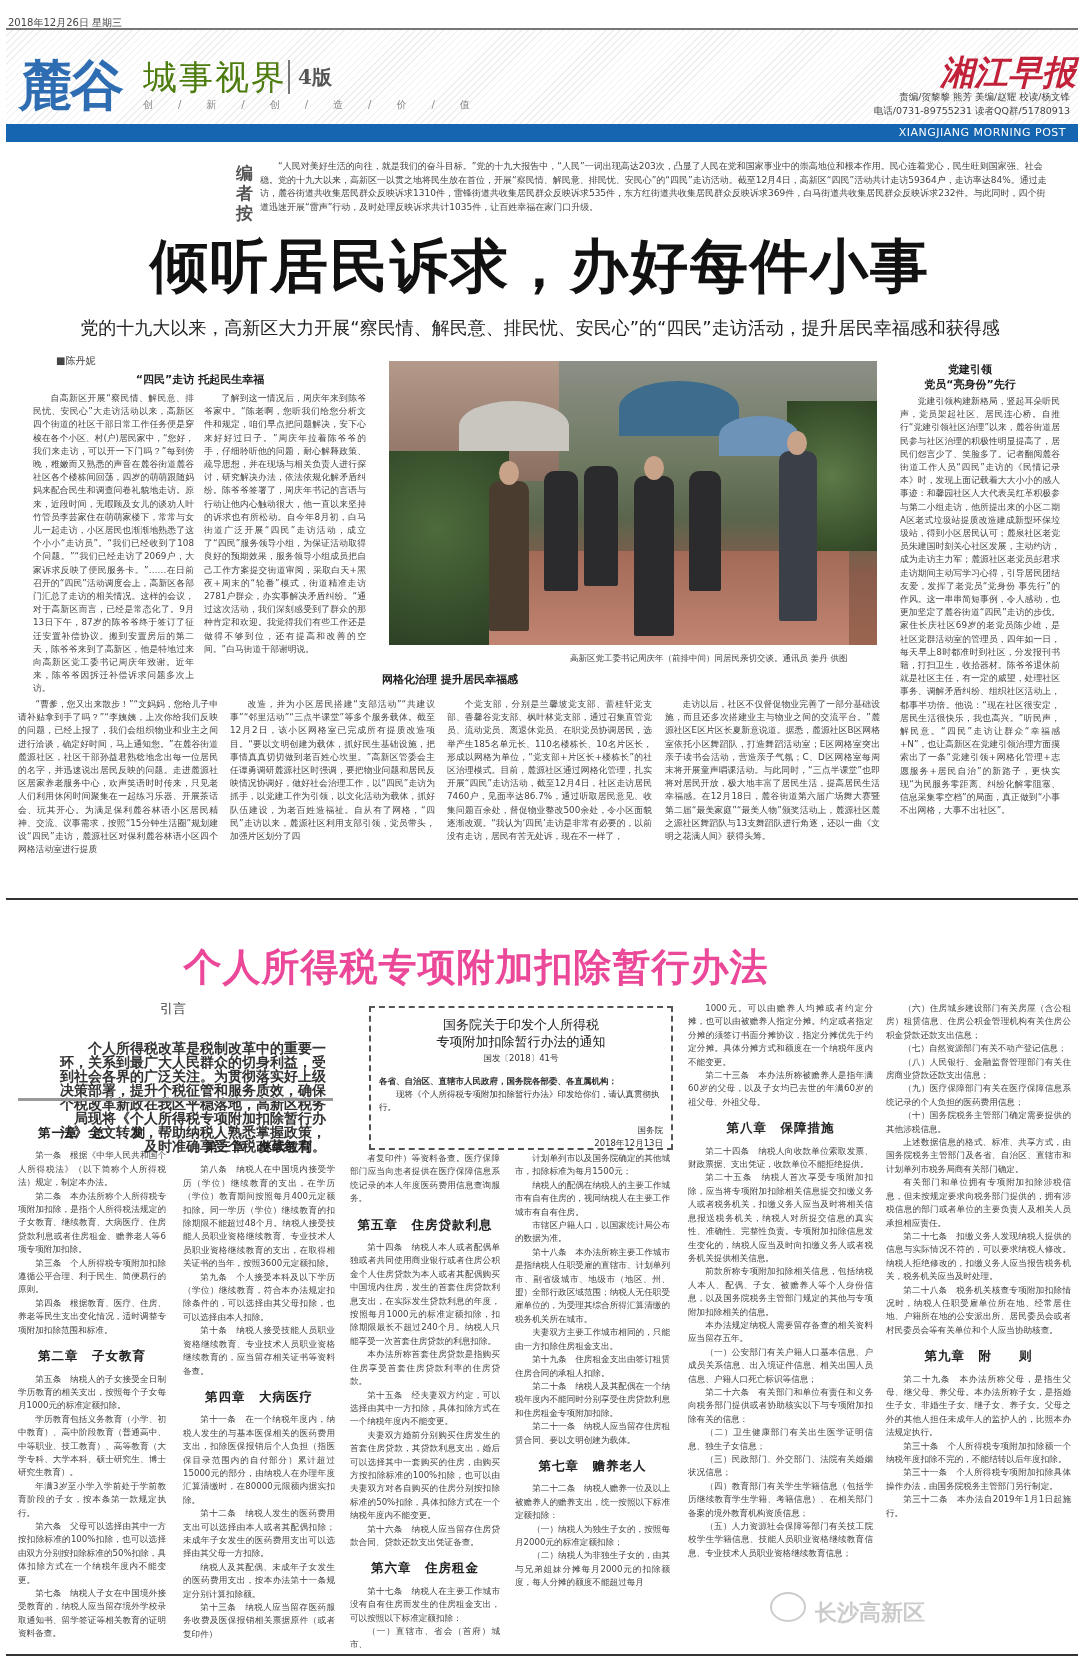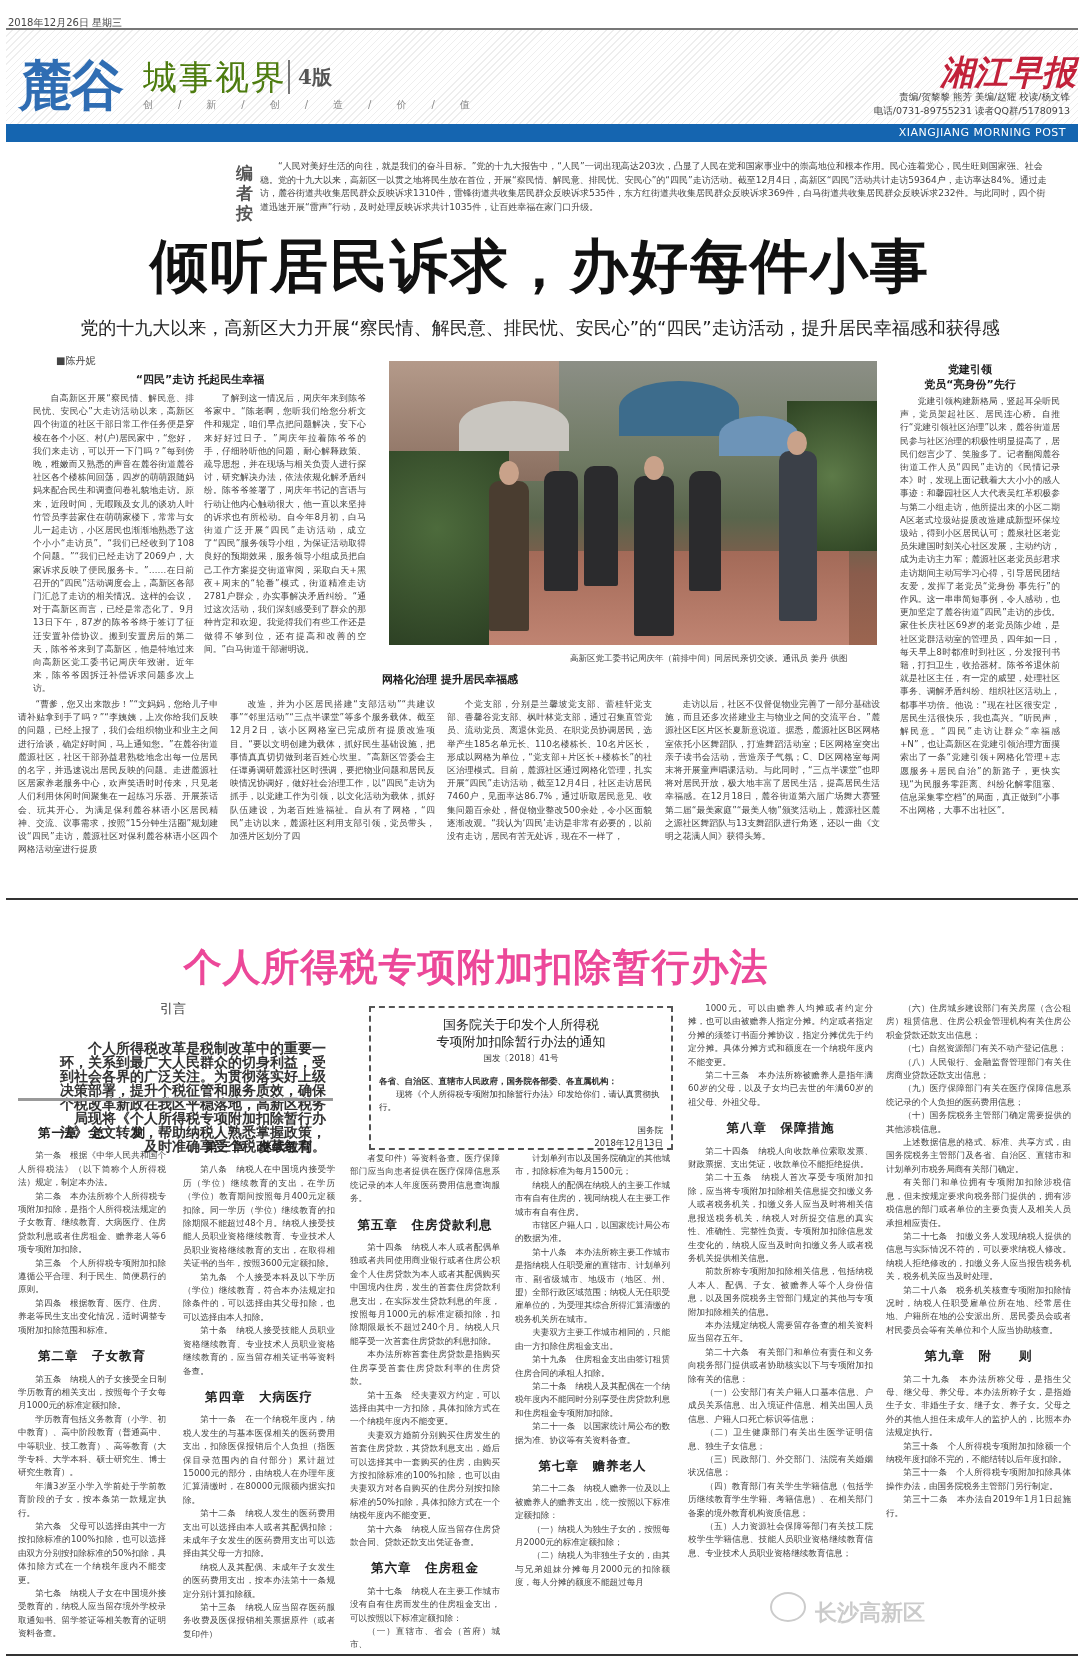--- a/index.html
+++ b/index.html
@@ -184,36 +184,36 @@
     <p class="">（一）直辖市、省会（首府）城市、</p>
   </div>
 <div class="abs article-text" style="left:515px;top:1152px;width:155px;">
     <p class="">计划单列市以及国务院确定的其他城市，扣除标准为每月1500元；</p>
     <p class="">纳税人的配偶在纳税人的主要工作城市有自有住房的，视同纳税人在主要工作城市有自有住房。</p>
     <p class="">市辖区户籍人口，以国家统计局公布的数据为准。</p>
     <p class="">第十八条　本办法所称主要工作城市是指纳税人任职受雇的直辖市、计划单列市、副省级城市、地级市（地区、州、盟）全部行政区域范围；纳税人无任职受雇单位的，为受理其综合所得汇算清缴的税务机关所在城市。</p>
     <p class="">夫妻双方主要工作城市相同的，只能由一方扣除住房租金支出。</p>
     <p class="">第十九条　住房租金支出由签订租赁住房合同的承租人扣除。</p>
     <p class="">第二十条　纳税人及其配偶在一个纳税年度内不能同时分别享受住房贷款利息和住房租金专项附加扣除。</p>
-    <p class="">第二十一条　以国家统计局公布的数据为准、协议等有关资料备查。</p>
+    <p class="">第二十一条　纳税人应当留存住房租赁合同、要以文明创建为载体。</p>
     <div class="chapter" style="margin: 12px 0px 10px;">第七章　赡养老人</div>
     <p class="">第二十二条　纳税人赡养一位及以上被赡养人的赡养支出，统一按照以下标准定额扣除：</p>
     <p class="">（一）纳税人为独生子女的，按照每月2000元的标准定额扣除；</p>
     <p class="">（二）纳税人为非独生子女的，由其与兄弟姐妹分摊每月2000元的扣除额度，每人分摊的额度不能超过每月</p>
   </div>
 <div class="abs article-text" style="left:688px;top:1002px;width:185px;">
     <p class="">1000元。可以由赡养人均摊或者约定分摊，也可以由被赡养人指定分摊。约定或者指定分摊的须签订书面分摊协议，指定分摊优先于约定分摊。具体分摊方式和额度在一个纳税年度内不能变更。</p>
     <p class="">第二十三条　本办法所称被赡养人是指年满60岁的父母，以及子女均已去世的年满60岁的祖父母、外祖父母。</p>
     <div class="chapter" style="margin: 12px 0px 10px;">第八章　保障措施</div>
     <p class="">第二十四条　纳税人向收款单位索取发票、财政票据、支出凭证，收款单位不能拒绝提供。</p>
     <p class="">第二十五条　纳税人首次享受专项附加扣除，应当将专项附加扣除相关信息提交扣缴义务人或者税务机关，扣缴义务人应当及时将相关信息报送税务机关，纳税人对所提交信息的真实性、准确性、完整性负责。专项附加扣除信息发生变化的，纳税人应当及时向扣缴义务人或者税务机关提供相关信息。</p>
     <p class="">前款所称专项附加扣除相关信息，包括纳税人本人、配偶、子女、被赡养人等个人身份信息，以及国务院税务主管部门规定的其他与专项附加扣除相关的信息。</p>
     <p class="">本办法规定纳税人需要留存备查的相关资料应当留存五年。</p>
+    <p class="">（一）公安部门有关户籍人口基本信息、户成员关系信息、出入境证件信息、相关出国人员信息、户籍人口死亡标识等信息；</p>
     <p class="">第二十六条　有关部门和单位有责任和义务向税务部门提供或者协助核实以下与专项附加扣除有关的信息：</p>
-    <p class="">（一）公安部门有关户籍人口基本信息、户成员关系信息、出入境证件信息、相关出国人员信息、户籍人口死亡标识等信息；</p>
     <p class="">（二）卫生健康部门有关出生医学证明信息、独生子女信息；</p>
     <p class="">（三）民政部门、外交部门、法院有关婚姻状况信息；</p>
     <p class="">（四）教育部门有关学生学籍信息（包括学历继续教育学生学籍、考籍信息）、在相关部门备案的境外教育机构资质信息；</p>
     <p class="">（五）人力资源社会保障等部门有关技工院校学生学籍信息、技能人员职业资格继续教育信息、专业技术人员职业资格继续教育信息；</p>
   </div>
 <div class="abs article-text" style="left:886px;top:1002px;width:185px;">
     <p class="">（六）住房城乡建设部门有关房屋（含公租房）租赁信息、住房公积金管理机构有关住房公积金贷款还款支出信息；</p>
     <p class="">（七）自然资源部门有关不动产登记信息；</p>
     <p class="">（八）人民银行、金融监督管理部门有关住房商业贷款还款支出信息；</p>
     <p class="">（九）医疗保障部门有关在医疗保障信息系统记录的个人负担的医药费用信息；</p>

